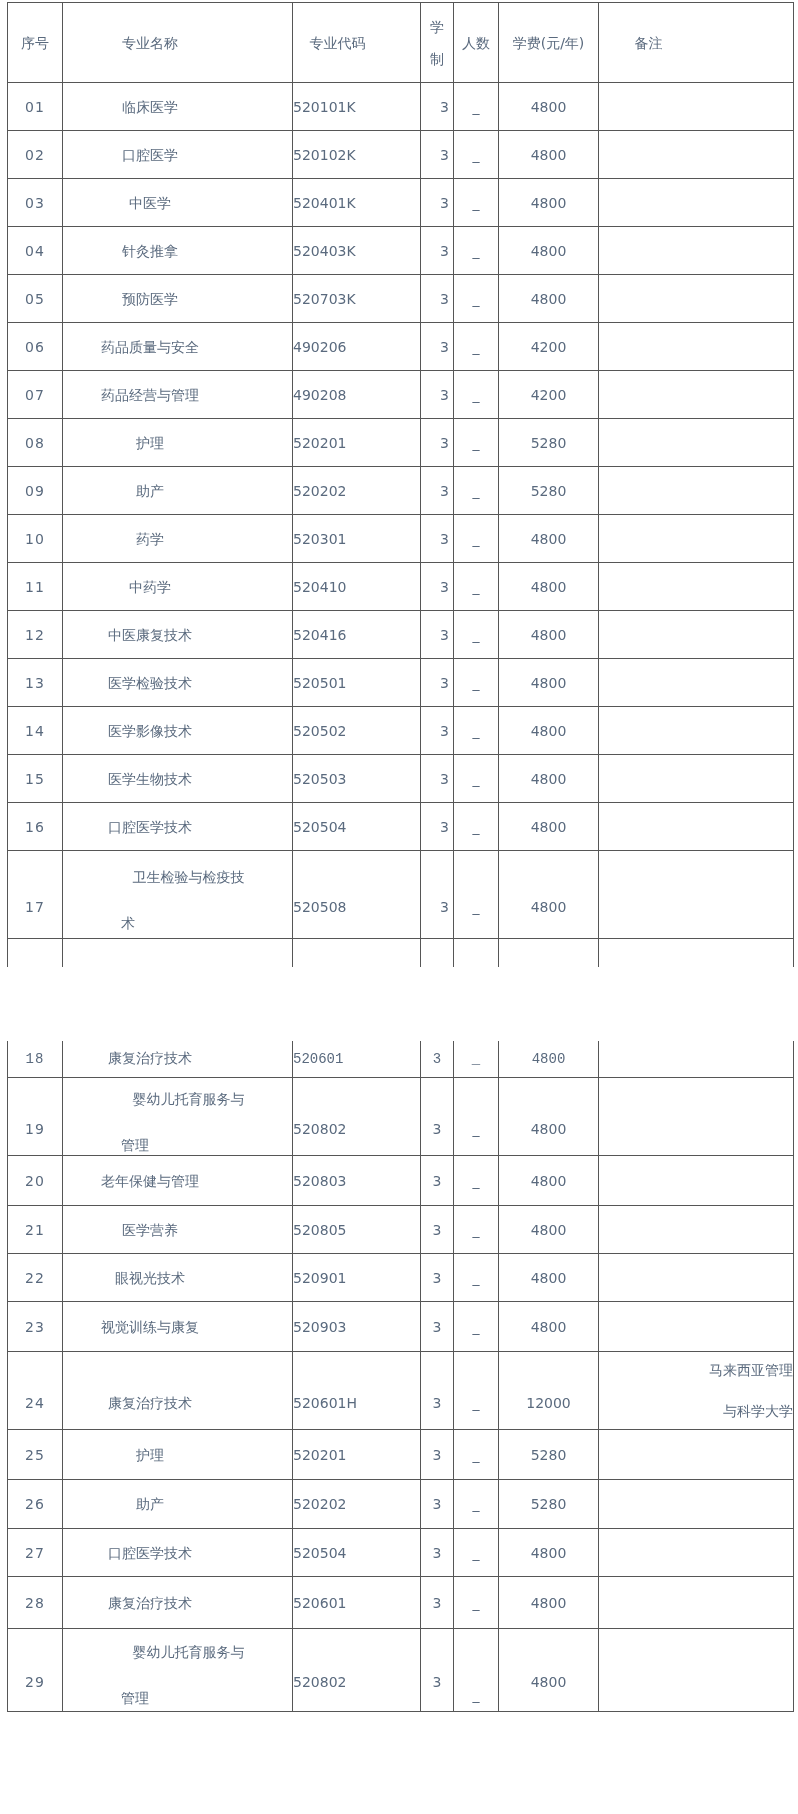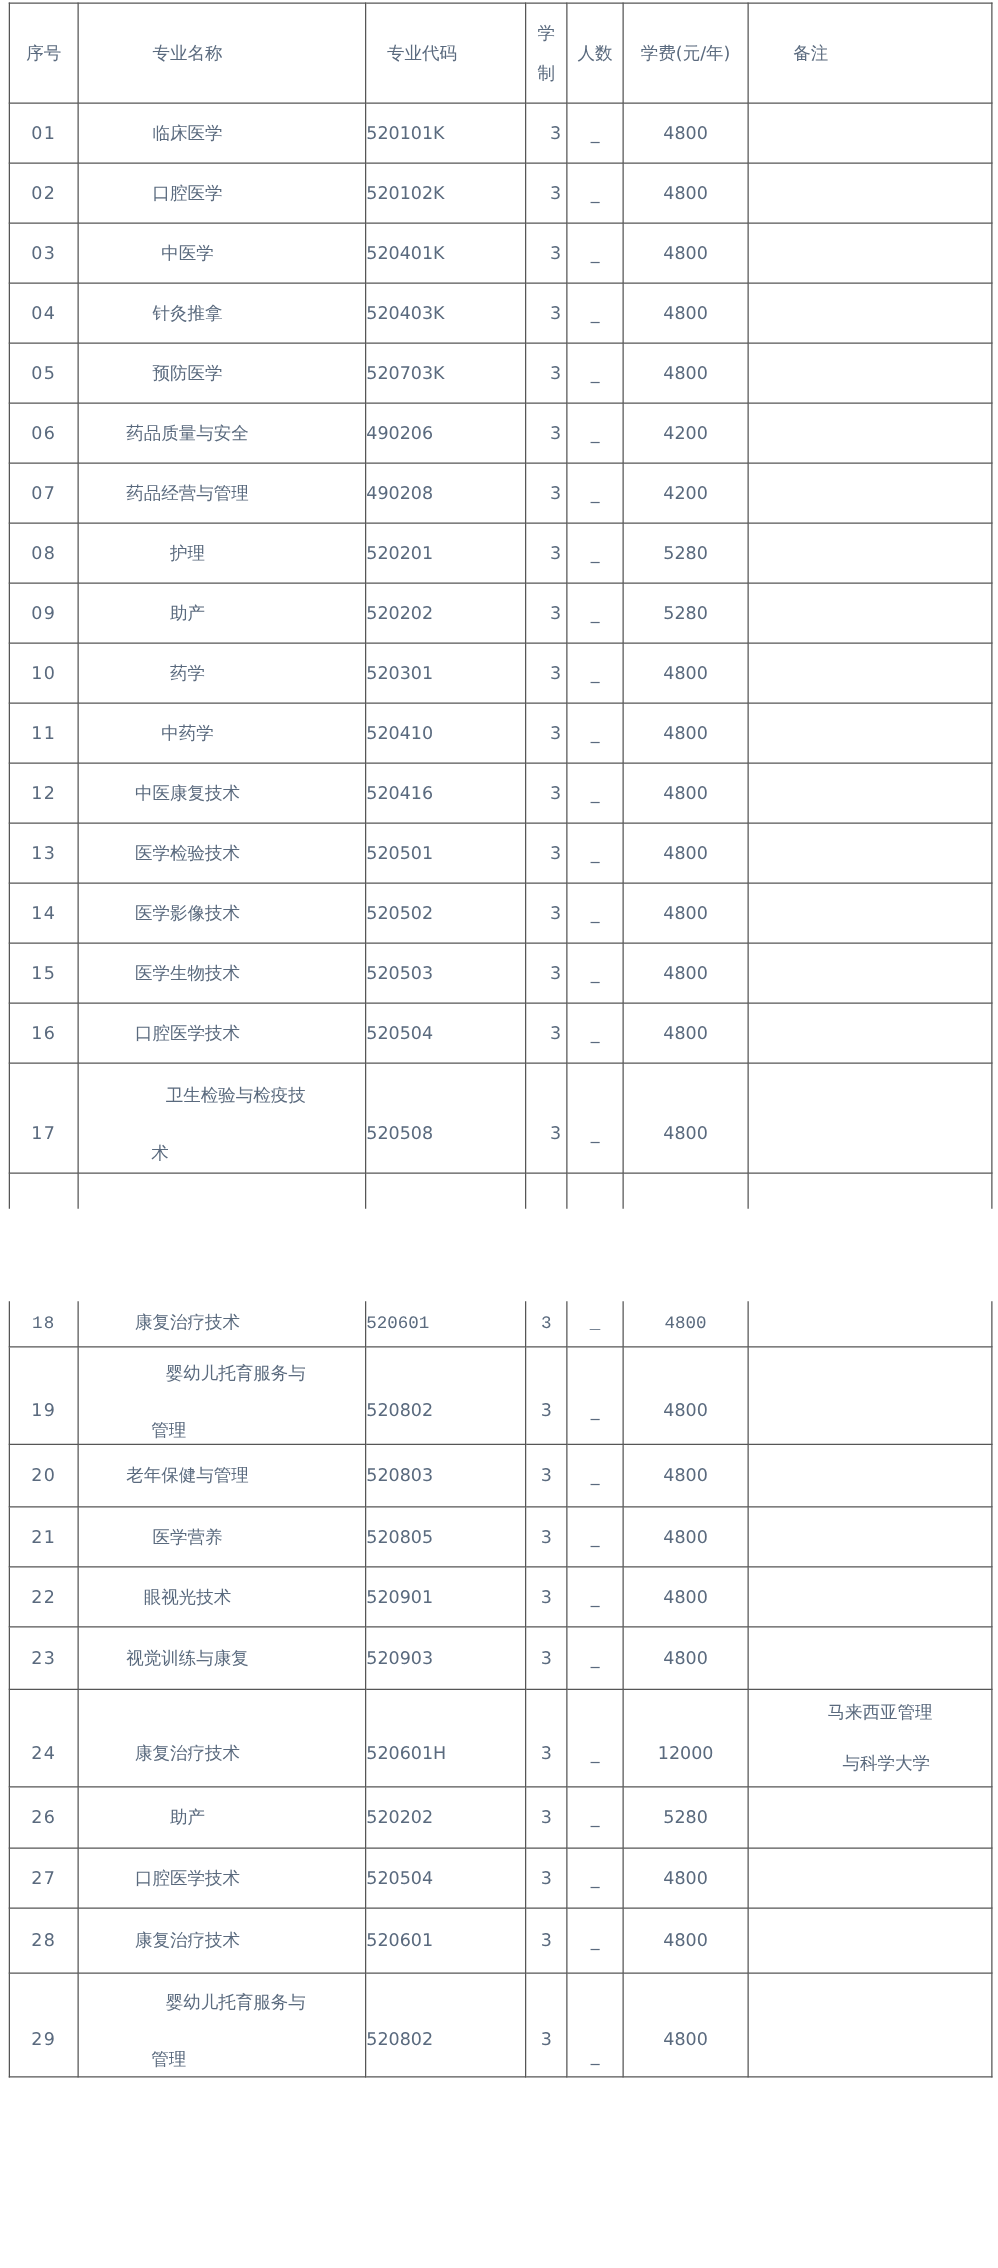--- a/index.html
+++ b/index.html
@@ -35,21 +35,21 @@
   
   tr.r-tall td{padding-top:24px;}
   tr.r-tall td.multi, tr.r-tall td.c-remark{padding-top:0;}
   td.low{vertical-align:bottom !important;padding-bottom:6px !important;padding-top:0 !important;}
 
   .namebox div{line-height:20px;}
   .nl1{margin-top:10px;padding-left:22px;text-align:center;}
   .nl2{margin-top:26px;padding-left:58px;text-align:left;}
 
   .remarkbox{padding-left:16px;}
-  .remarkbox div{line-height:20px;text-align:center;}
+  .remarkbox div{line-height:20px;text-align:right;}
   .rl2{margin-top:21px;padding-left:10px;}
 
   
   table.sec1 tr.r-empty td{border-bottom:none;}
   table.sec2{margin-top:74px;}
   table.sec2 tbody tr:first-child td{border-top:none;font-family:Liberation Mono, monospace;}
 </style>
 </head>
 <body>
 
@@ -371,20 +371,31 @@
           <td class="c-dur">3</td>
           <td class="c-count">_</td>
           <td class="c-fee">12000</td>
           <td class="c-remark">
             <div class="remarkbox">
               <div class="rl1">马来西亚管理</div>
               <div class="rl2">与科学大学</div>
             </div>
           </td>
         </tr>
+        <tr class="r" style="height: 50px;">
+          <td class="c-no">25</td>
+          <td class="c-name">
+            <div class="namesingle">护理</div>
+          </td>
+          <td class="c-code">520201</td>
+          <td class="c-dur">3</td>
+          <td class="c-count">_</td>
+          <td class="c-fee">5280</td>
+          <td class="c-remark"></td>
+        </tr>
         <tr class="r" style="height: 49px;">
           <td class="c-no">26</td>
           <td class="c-name">
             <div class="namesingle">助产</div>
           </td>
           <td class="c-code">520202</td>
           <td class="c-dur">3</td>
           <td class="c-count">_</td>
           <td class="c-fee">5280</td>
           <td class="c-remark"></td>

